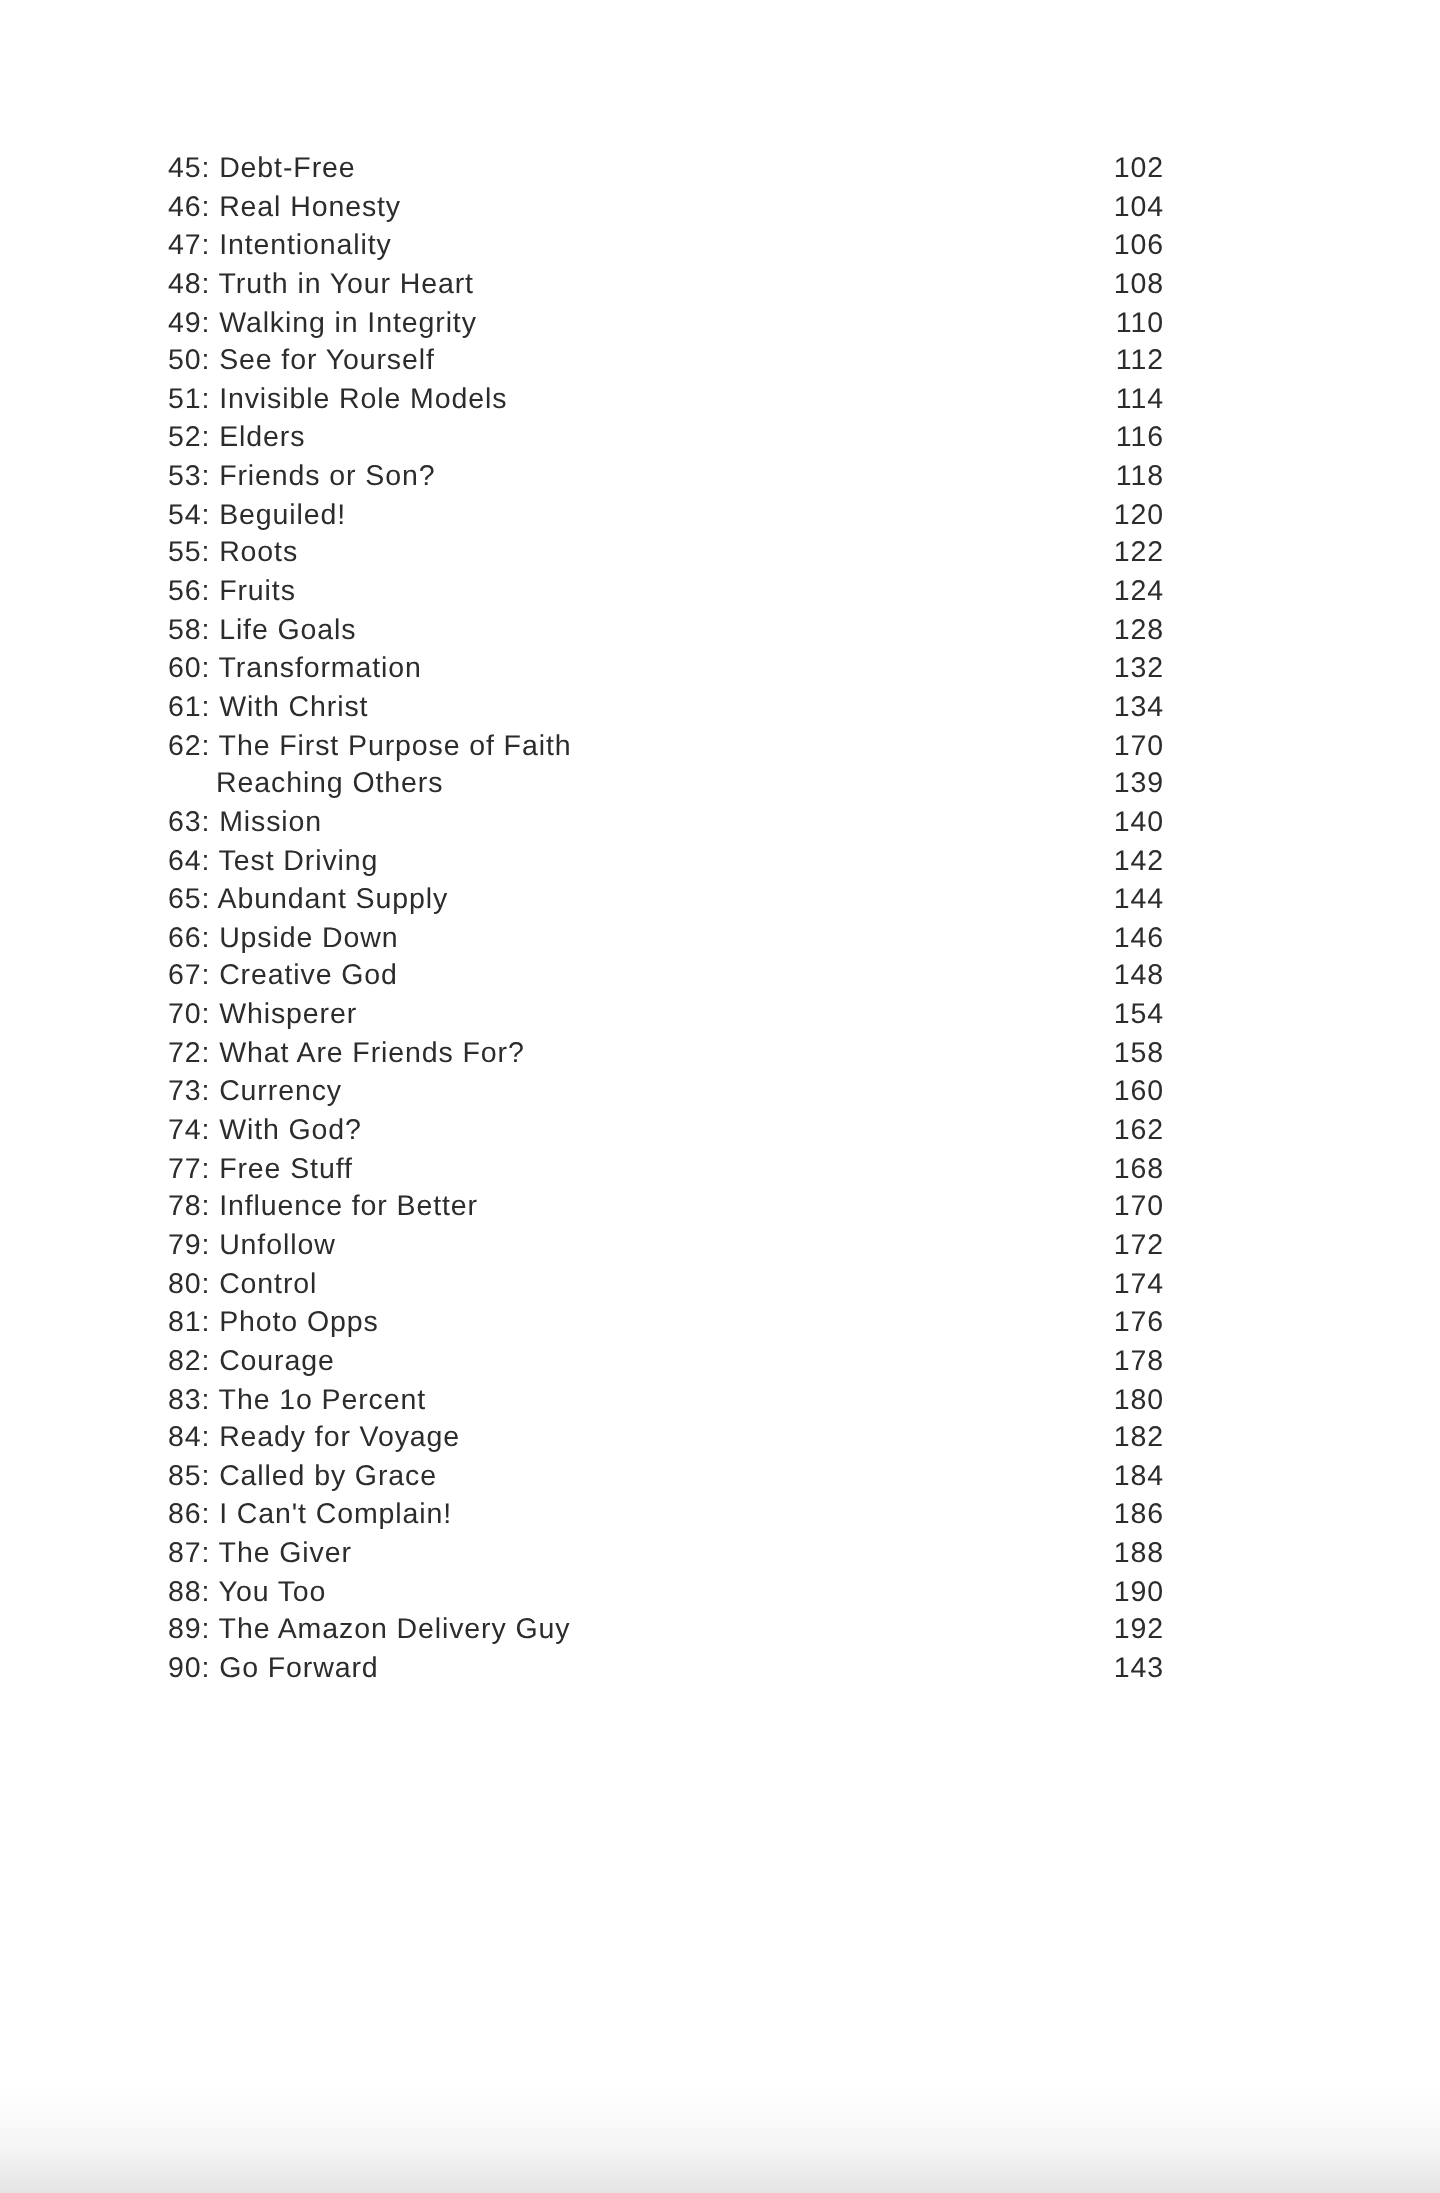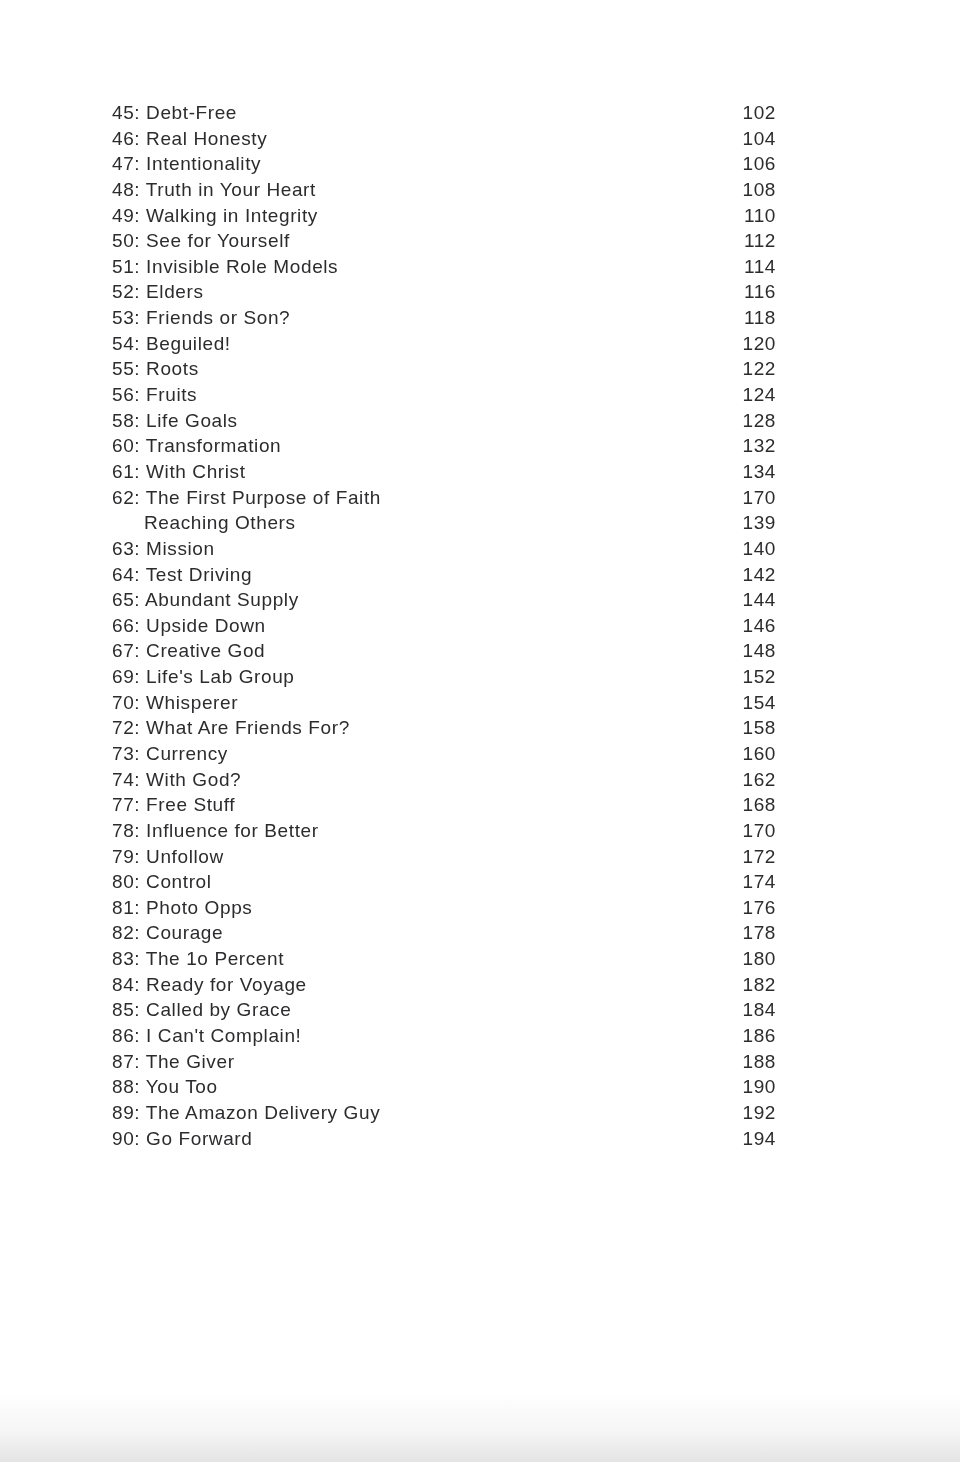--- a/index.html
+++ b/index.html
@@ -19,21 +19,21 @@
     position: absolute;
     left: 112px;
     top: 100px;
     width: 664px;
     color: #2c2b2d;
     font-size: 19px;
     letter-spacing: 0.6px;
   }
   .row {
     display: flex;
-    align-items: flex-end;
+    align-items: flex-start;
     height: 25.65px;
     line-height: 25.65px;
   }
   .row .label,
   .row .pagenum {
     white-space: pre;
     flex: 0 0 auto;
   }
   .row .leader {
     flex: 1 1 auto;
@@ -169,25 +169,20 @@
     <span class="label">66: Upside Down</span>
     <span class="leader"></span>
     <span class="pagenum">146</span>
   </div>
       <div class="row">
     <span class="label">67: Creative God</span>
     <span class="leader"></span>
     <span class="pagenum">148</span>
   </div>
       <div class="row">
-    <span class="label">69: Life's Lab Group</span>
-    <span class="leader"></span>
-    <span class="pagenum">152</span>
-  </div>
-      <div class="row">
     <span class="label">70: Whisperer </span>
     <span class="leader"></span>
     <span class="pagenum">154</span>
   </div>
       <div class="row">
     <span class="label">72: What Are Friends For? </span>
     <span class="leader"></span>
     <span class="pagenum">158</span>
   </div>
       <div class="row">
@@ -261,17 +256,17 @@
     <span class="pagenum">190</span>
   </div>
       <div class="row">
     <span class="label">89: The Amazon Delivery Guy </span>
     <span class="leader"></span>
     <span class="pagenum">192</span>
   </div>
       <div class="row">
     <span class="label">90: Go Forward</span>
     <span class="leader"></span>
-    <span class="pagenum">194</span>
+    <span class="pagenum">143</span>
   </div>
     </div>
   <div class="bottom-fade"></div>
 </div>
 
 </body></html>

